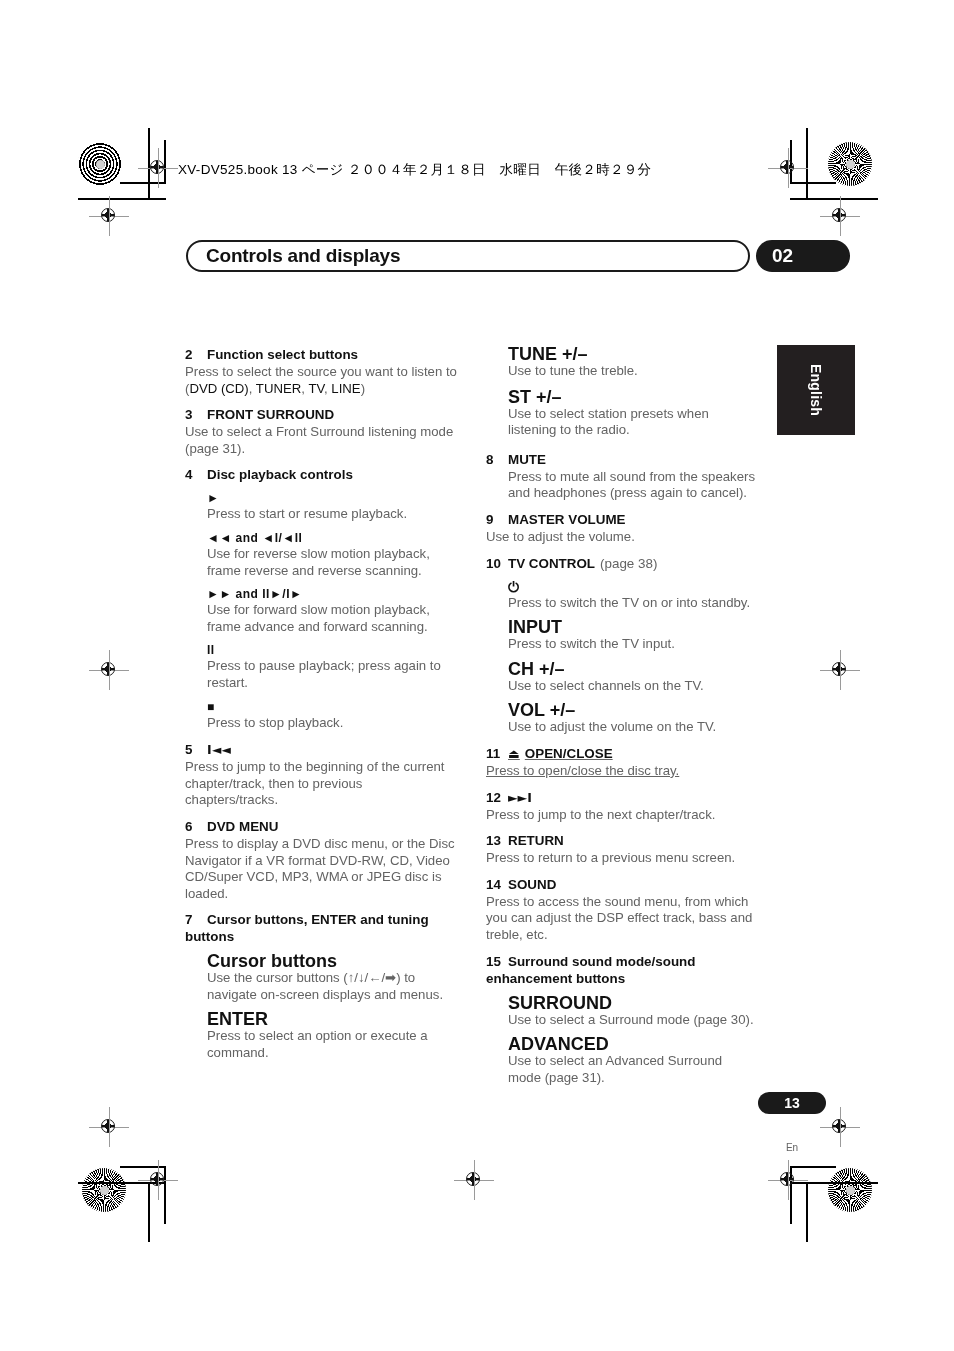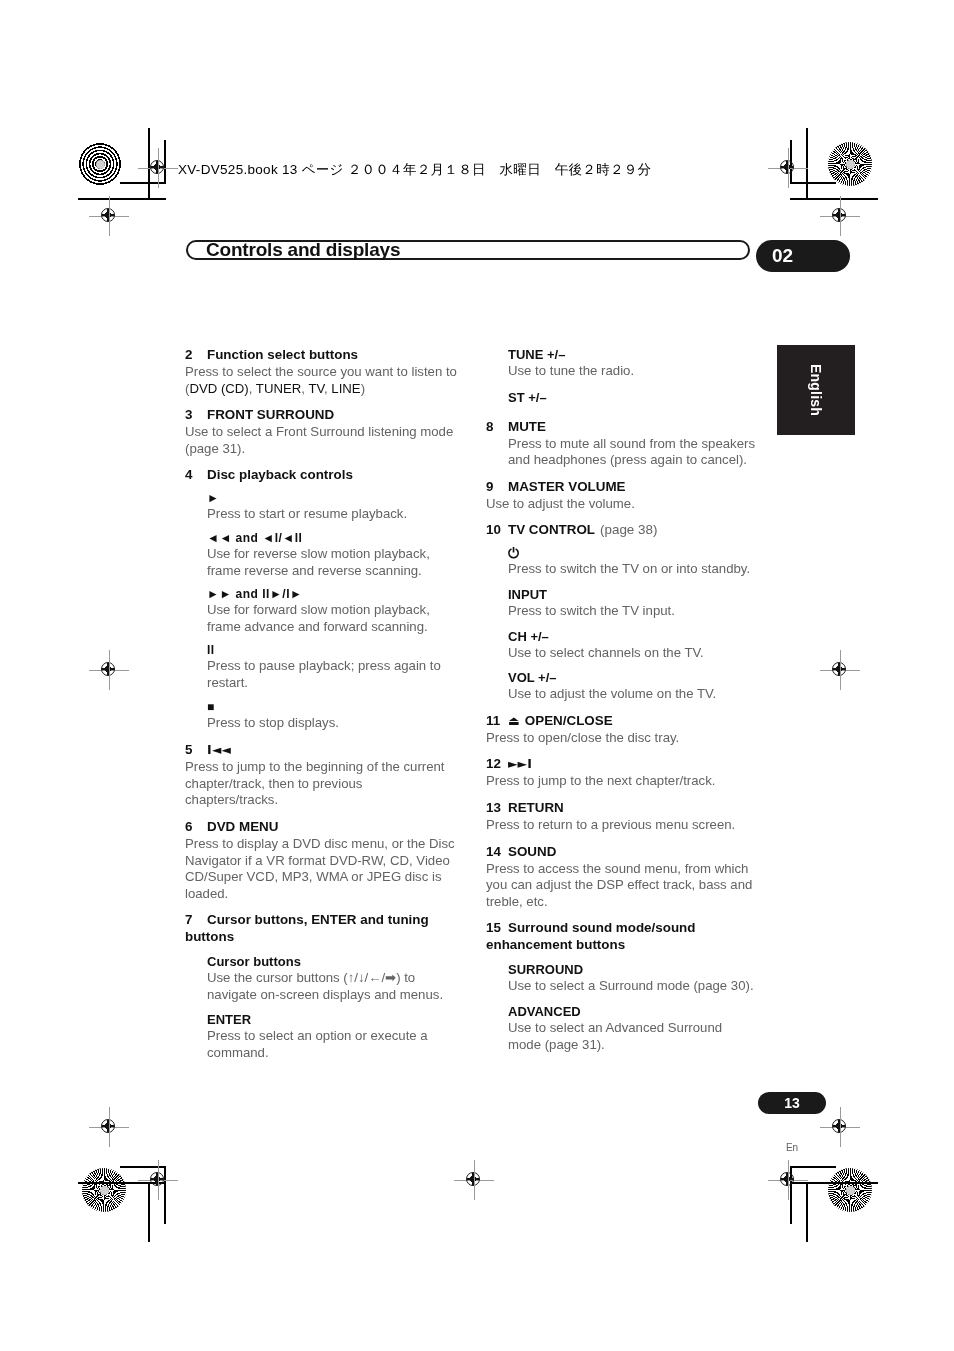--- a/index.html
+++ b/index.html
@@ -83,21 +83,21 @@
     color: #000;
     white-space: nowrap;
   }
 
   
   .title-bar {
     position: absolute;
     left: 186px;
     top: 240px;
     width: 564px;
-    height: 20px;
+    height: 32px;
     border: 2px solid #1a1a1a;
     border-radius: 16px;
     box-sizing: border-box;
     display: flex;
     align-items: center;
   }
   .title-bar .title-text {
     padding-left: 18px;
     font-size: 19px;
     font-weight: bold;
@@ -183,21 +183,21 @@
   }
 
   .sub {
     margin-left: 22px;
     margin-top: 8px;
   }
   .sub-head {
     display: block;
     color: #111;
     font-weight: bold;
-    font-size: 13px;
+    font-size: 18px;
     line-height: 17px;
   }
   .sub-head.glyph {
     font-size: 12px;
     line-height: 15px;
     letter-spacing: 0.5px;
   }
   .sub .body-text { margin-top: 0px; }
 
   .glyph-inline {
@@ -348,21 +348,21 @@
       <span class="body-text">Use for forward slow motion playback, frame advance and forward scanning.</span>
     </div>
 
     <div class="sub">
       <span class="sub-head glyph">II</span>
       <span class="body-text">Press to pause playback; press again to restart.</span>
     </div>
 
     <div class="sub">
       <span class="sub-head glyph">■</span>
-      <span class="body-text">Press to stop displays.</span>
+      <span class="body-text">Press to stop playback.</span>
     </div>
   </div>
 
   <div class="entry" style="margin-top:10px;">
     <span class="num-head">
       <span class="n">5</span><span class="glyph-inline">I◄◄</span>
     </span>
     <span class="body-text">Press to jump to the beginning of the current chapter/track, then to previous chapters/tracks.</span>
   </div>
 
@@ -387,25 +387,26 @@
       <span class="sub-head">ENTER</span>
       <span class="body-text">Press to select an option or execute a command.</span>
     </div>
   </div>
 </div>
 
 <div class="col right">
 
   <div class="entry sub" style="margin-top:0;">
     <span class="sub-head">TUNE +/–</span>
-    <span class="body-text">Use to tune the radio.</span>
+    <span class="body-text">Use to tune the treble.</span>
   </div>
 
   <div class="entry sub">
     <span class="sub-head">ST +/–</span>
+    <span class="body-text">Use to select station presets when listening to the radio.</span>
   </div>
 
   <div class="entry" style="margin-top:12px;">
     <span class="num-head">
       <span class="n">8</span><span>MUTE</span>
     </span>
     <span class="body-text" style="display:block;margin-left:22px;">Press to mute all sound from the speakers and headphones (press again to cancel).</span>
   </div>
 
   <div class="entry">
@@ -434,21 +435,21 @@
       <span class="sub-head">CH +/–</span>
       <span class="body-text">Use to select channels on the TV.</span>
     </div>
 
     <div class="sub">
       <span class="sub-head">VOL +/–</span>
       <span class="body-text">Use to adjust the volume on the TV.</span>
     </div>
   </div>
 
-  <div class="entry" style="margin-top:6px;">
+  <div class="entry" style="margin-top:6px;text-decoration:underline;">
     <span class="num-head">
       <span class="n">11</span><span class="glyph-inline">⏏</span><span style="margin-left:5px;">OPEN/CLOSE</span>
     </span>
     <span class="body-text">Press to open/close the disc tray.</span>
   </div>
 
   <div class="entry">
     <span class="num-head">
       <span class="n">12</span><span class="glyph-inline">►►I</span>
     </span>

